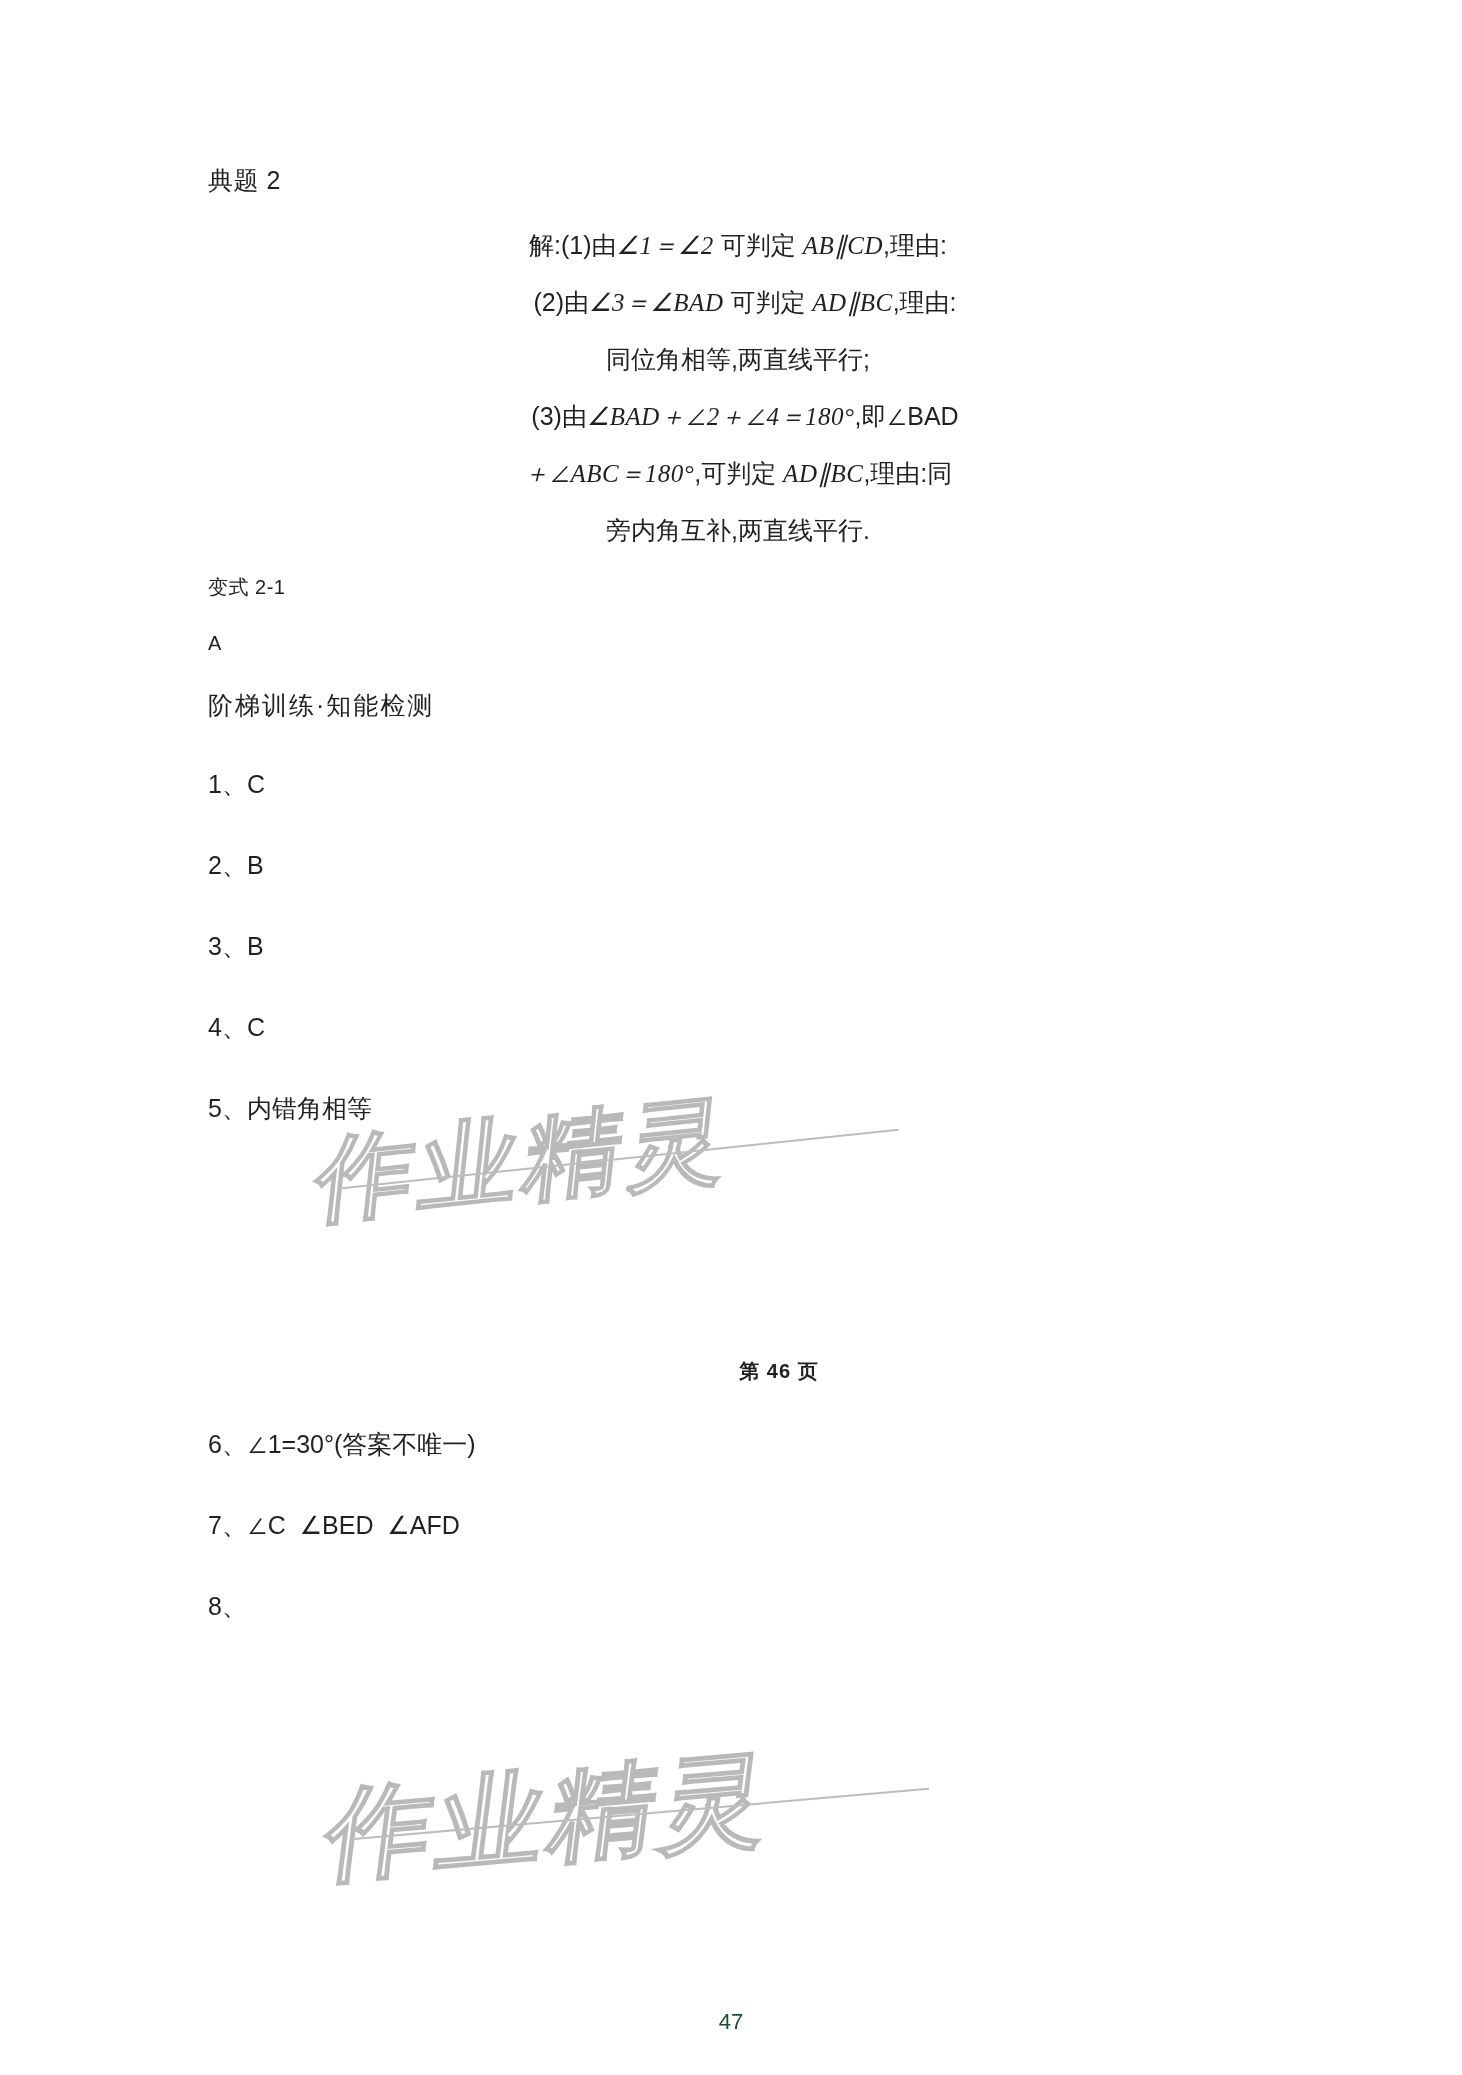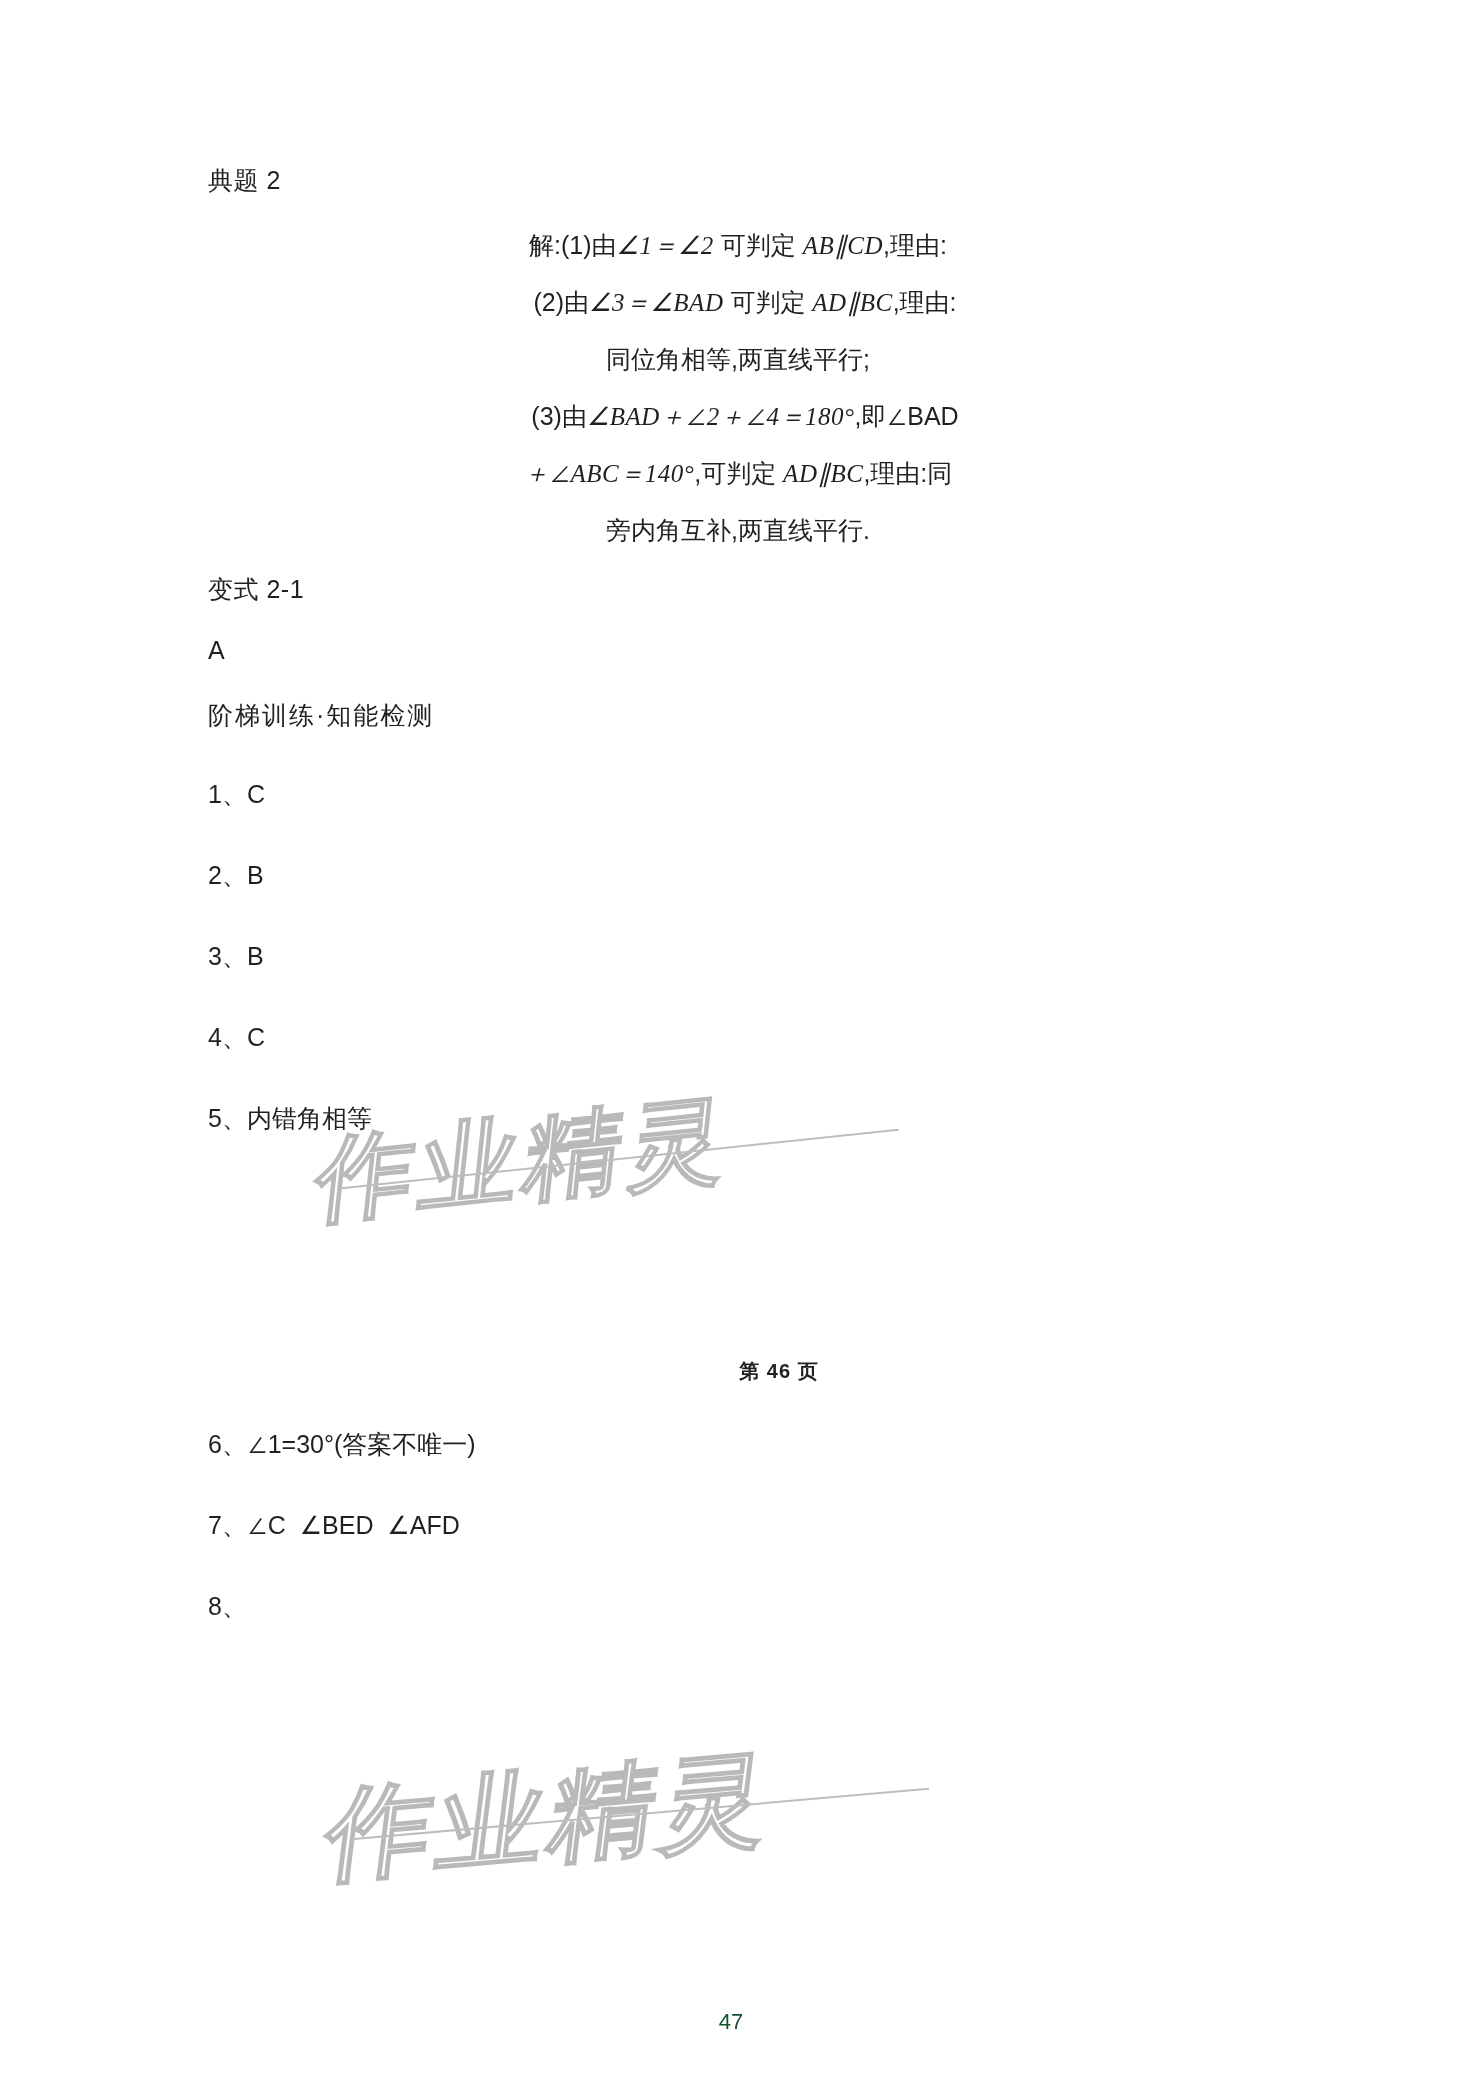--- a/index.html
+++ b/index.html
@@ -23,21 +23,21 @@
     background: #fff;
     text-decoration: underline;
   }
   .content {
     position: absolute;
     left: 208px;
     top: 160px;
     width: 1060px;
   }
   .line {
-    font-size: 25px;
+    font-size: 20px;
     line-height: 1.0;
     margin: 0 0 36px 0;
     letter-spacing: 0.5px;
     white-space: pre;
   }
   .heading {
     font-size: 25px;
     margin-bottom: 40px;
   }
   
@@ -140,21 +140,21 @@
     <div class="solution">
       <div class="sol-line"><span>解:(1)由</span><span class="mathit">∠1＝∠2</span><span> 可判定 </span><span class="mathit">AB∥CD</span><span>,理由:</span></div>
 
 
       <div class="sol-line indent"><span>(2)由</span><span class="mathit">∠3＝∠BAD</span><span> 可判定 </span><span class="mathit">AD∥BC</span><span>,理由:</span></div>
 
       <div class="sol-line">同位角相等,两直线平行;</div>
 
       <div class="sol-line indent"><span>(3)由</span><span class="mathit">∠BAD＋∠2＋∠4＝180°</span><span>,即∠BAD</span></div>
 
-      <div class="sol-line"><span class="mathit">＋∠ABC＝140°</span><span>,可判定 </span><span class="mathit">AD∥BC</span><span>,理由:同</span></div>
+      <div class="sol-line"><span class="mathit">＋∠ABC＝180°</span><span>,可判定 </span><span class="mathit">AD∥BC</span><span>,理由:同</span></div>
 
       <div class="sol-line">旁内角互补,两直线平行.</div>
     </div>
 
     <div class="line">变式 2-1</div>
 
     <div class="line">A</div>
 
     <div class="section-label">阶梯训练·知能检测</div>
 

